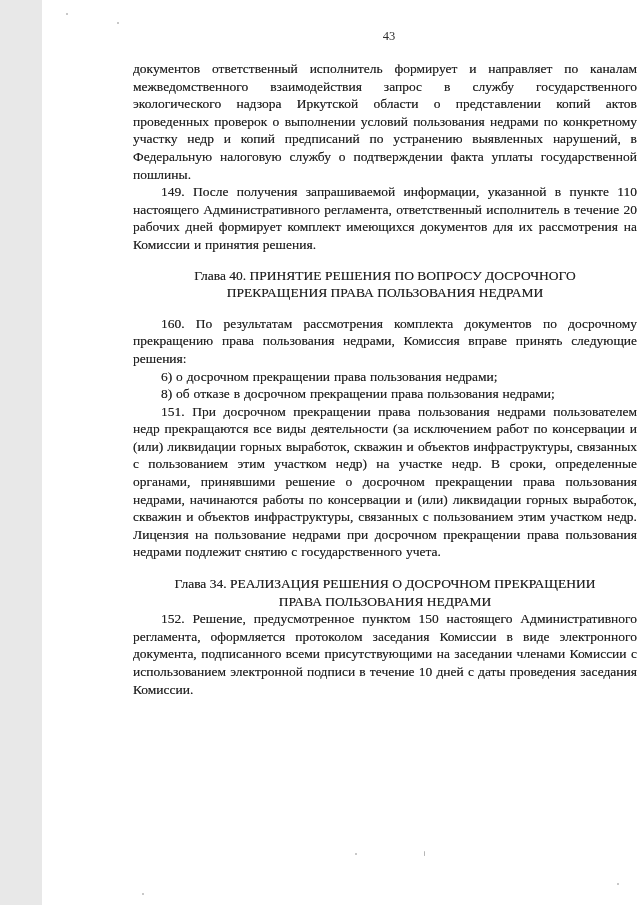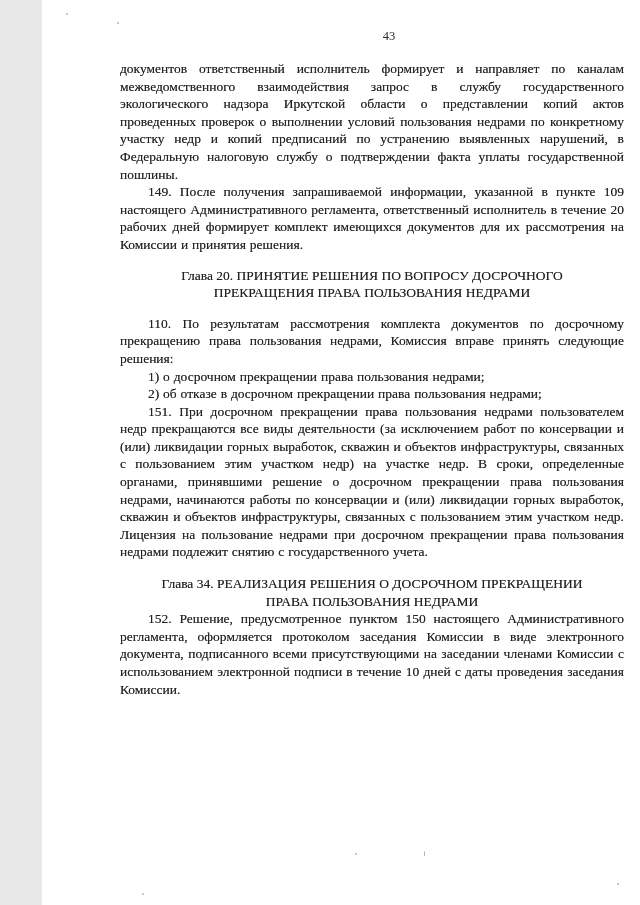--- a/index.html
+++ b/index.html
@@ -19,21 +19,21 @@
     left: 95px;
     width: 504px;
     text-align: center;
     font-size: 12.5px;
     line-height: 15px;
     color: #2a2a2a;
   }
   .content {
     position: absolute;
     top: 60px;
-    left: 78px;
+    left: 91px;
     width: 504px;
   }
   .para {
     margin: 0;
     font-size: 13.5px;
     line-height: 17.6px;
     text-align: justify;
     text-shadow: 0 0 0.5px rgba(25,25,25,0.55);
     word-spacing: 0.5px;
   }
@@ -72,31 +72,31 @@
   <div class="speck speck-4"></div>
   <div class="speck speck-5"></div>
   <div class="speck speck-6"></div>
 
   <div class="page-number">43</div>
 
   <main class="content">
 
     <p class="para">документов ответственный исполнитель формирует и направляет по каналам межведомственного взаимодействия запрос в службу государственного экологического надзора Иркутской области о представлении копий актов проведенных проверок о выполнении условий пользования недрами по конкретному участку недр и копий предписаний по устранению выявленных нарушений, в Федеральную налоговую службу о подтверждении факта уплаты государственной пошлины.</p>
 
-    <p class="para indent">149. После получения запрашиваемой информации, указанной в пункте 109 настоящего Административного регламента, ответственный исполнитель в течение 20 рабочих дней формирует комплект имеющихся документов для их рассмотрения на Комиссии и принятия решения.</p>
+    <p class="para indent">149. После получения запрашиваемой информации, указанной в пункте 110 настоящего Административного регламента, ответственный исполнитель в течение 20 рабочих дней формирует комплект имеющихся документов для их рассмотрения на Комиссии и принятия решения.</p>
 
 
-    <h2 class="chapter">Глава 20. ПРИНЯТИЕ РЕШЕНИЯ ПО ВОПРОСУ ДОСРОЧНОГО
+    <h2 class="chapter">Глава 40. ПРИНЯТИЕ РЕШЕНИЯ ПО ВОПРОСУ ДОСРОЧНОГО
 ПРЕКРАЩЕНИЯ ПРАВА ПОЛЬЗОВАНИЯ НЕДРАМИ</h2>
 
-    <p class="para indent">110. По результатам рассмотрения комплекта документов по досрочному прекращению права пользования недрами, Комиссия вправе принять следующие решения:</p>
+    <p class="para indent">160. По результатам рассмотрения комплекта документов по досрочному прекращению права пользования недрами, Комиссия вправе принять следующие решения:</p>
 
-    <p class="para indent">1) о досрочном прекращении права пользования недрами;</p>
+    <p class="para indent">6) о досрочном прекращении права пользования недрами;</p>
 
-    <p class="para indent">2) об отказе в досрочном прекращении права пользования недрами;</p>
+    <p class="para indent">8) об отказе в досрочном прекращении права пользования недрами;</p>
 
     <p class="para indent">151. При досрочном прекращении права пользования недрами пользователем недр прекращаются все виды деятельности (за исключением работ по консервации и (или) ликвидации горных выработок, скважин и объектов инфраструктуры, связанных с пользованием этим участком недр) на участке недр. В сроки, определенные органами, принявшими решение о досрочном прекращении права пользования недрами, начинаются работы по консервации и (или) ликвидации горных выработок, скважин и объектов инфраструктуры, связанных с пользованием этим участком недр. Лицензия на пользование недрами при досрочном прекращении права пользования недрами подлежит снятию с государственного учета.</p>
 
     <h2 class="chapter chapter-41">Глава 34. РЕАЛИЗАЦИЯ РЕШЕНИЯ О ДОСРОЧНОМ ПРЕКРАЩЕНИИ
 ПРАВА ПОЛЬЗОВАНИЯ НЕДРАМИ</h2>
 
     <p class="para indent">152. Решение, предусмотренное пунктом 150 настоящего Административного регламента, оформляется протоколом заседания Комиссии в виде электронного документа, подписанного всеми присутствующими на заседании членами Комиссии с использованием электронной подписи в течение 10 дней с даты проведения заседания Комиссии.</p>
 
 
   </main>

